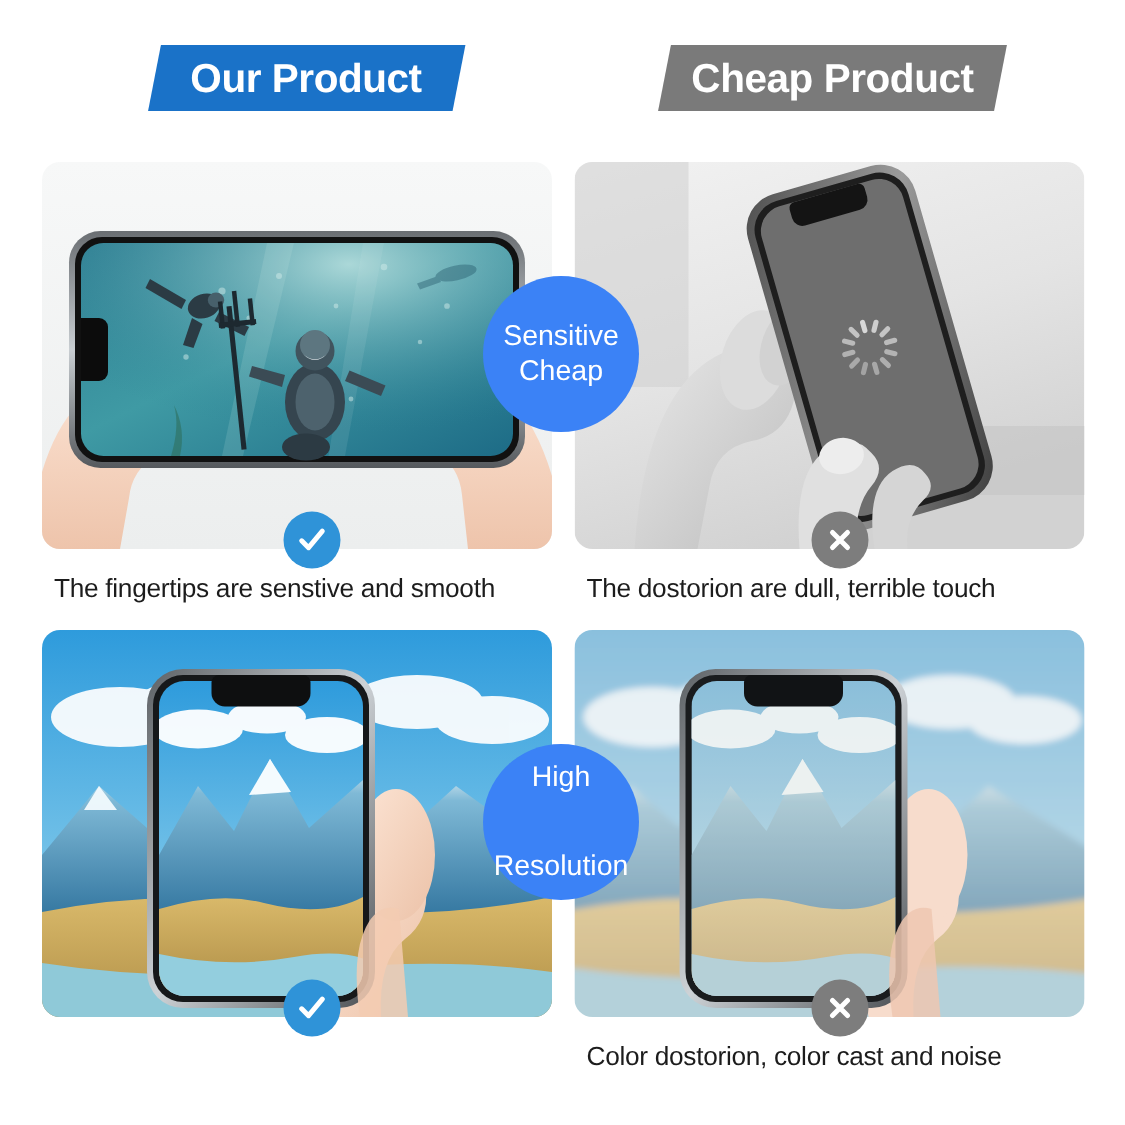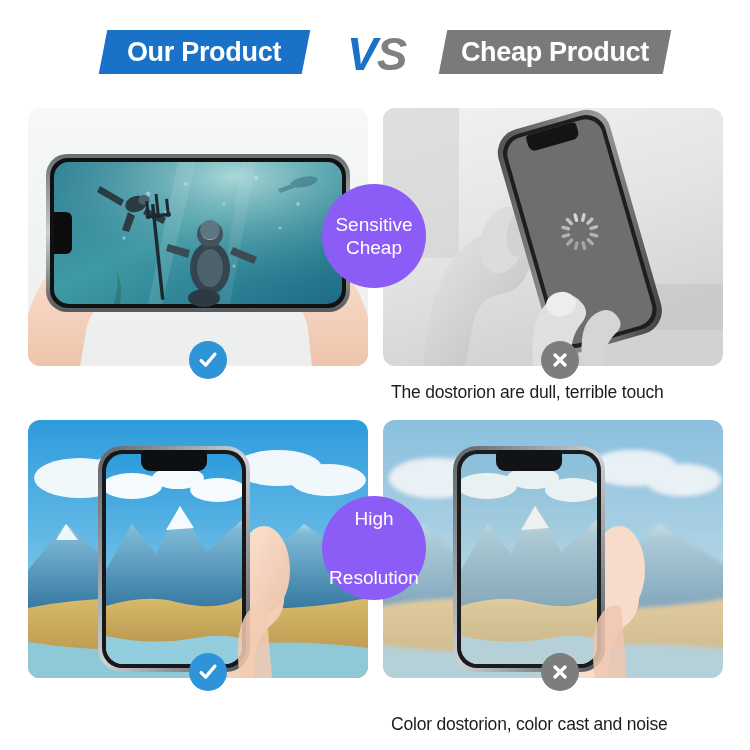--- a/index.html
+++ b/index.html
@@ -53,44 +53,41 @@
   #verdict-br{left:541px;top:653px;}
 
   
   .caption{
     position:absolute;font-size:17.5px;color:#1c1c1c;
     letter-spacing:-0.2px;white-space:nowrap;
   }
   #cap-tl{left:36px;top:382px;}
   #cap-tr{left:391px;top:382px;}
   #cap-bl{left:36px;top:694px;}
-  #cap-br{left:391px;top:694px;margin-top:20px;}
+  #cap-br{left:391px;top:694px;}
 
   
   .callout{
     position:absolute;width:104px;height:104px;border-radius:50%;
-    background:#8b5cf6;color:#fff;
+    background:#3b82f6;color:#fff;
     display:flex;flex-direction:column;align-items:center;justify-content:center;
     font-size:19px;line-height:23px;text-align:center;
   }
   #callout-touch{left:322px;top:184px;}
   #callout-res{left:322px;top:496px;gap:36px;}
   .callout .l1,.callout .l2{white-space:nowrap;}
 </style>
 </head>
 <body>
 
 <div class="page">
 
   <div class="header">
     <div class="badge" id="badge-ours">
       <span>Our Product</span>
-    </div>
-    <div class="vs">
-      <span class="v">V</span><span class="s">S</span>
     </div>
     <div class="badge" id="badge-cheap">
       <span>Cheap Product</span>
     </div>
   </div>
 
   <div class="panel" id="panel-tl">
     <svg viewBox="0 0 340 258">
       <defs>
         <linearGradient id="tlbg" x1="0" y1="0" x2="0" y2="1">
@@ -182,20 +179,21 @@
 
         <path d="M86 196 q6 -20 2 -34 q8 16 4 34z" fill="#2f6f5e" opacity="0.6"></path>
       </g>
     </svg>
   </div>
   <div class="verdict good" id="verdict-tl">
     <svg width="22" height="22" viewBox="0 0 24 24">
       <path d="M4.5 12.6 l5 5 l10 -12" stroke="#fff" stroke-width="3.6" fill="none" stroke-linecap="round" stroke-linejoin="round"></path>
     </svg>
   </div>
+  <div class="caption" id="cap-tl">The fingertips are senstive and smooth</div>
 
   <div class="panel" id="panel-tr">
     <svg viewBox="0 0 340 258">
       <defs>
         <linearGradient id="trbg" x1="0" y1="0" x2="0.4" y2="1">
           <stop offset="0" stop-color="#f2f2f2"></stop>
             <stop offset="0.55" stop-color="#e4e4e4"></stop>
           <stop offset="1" stop-color="#d2d2d2"></stop>
         </linearGradient>
         <linearGradient id="ghand" x1="0" y1="0" x2="1" y2="1">

